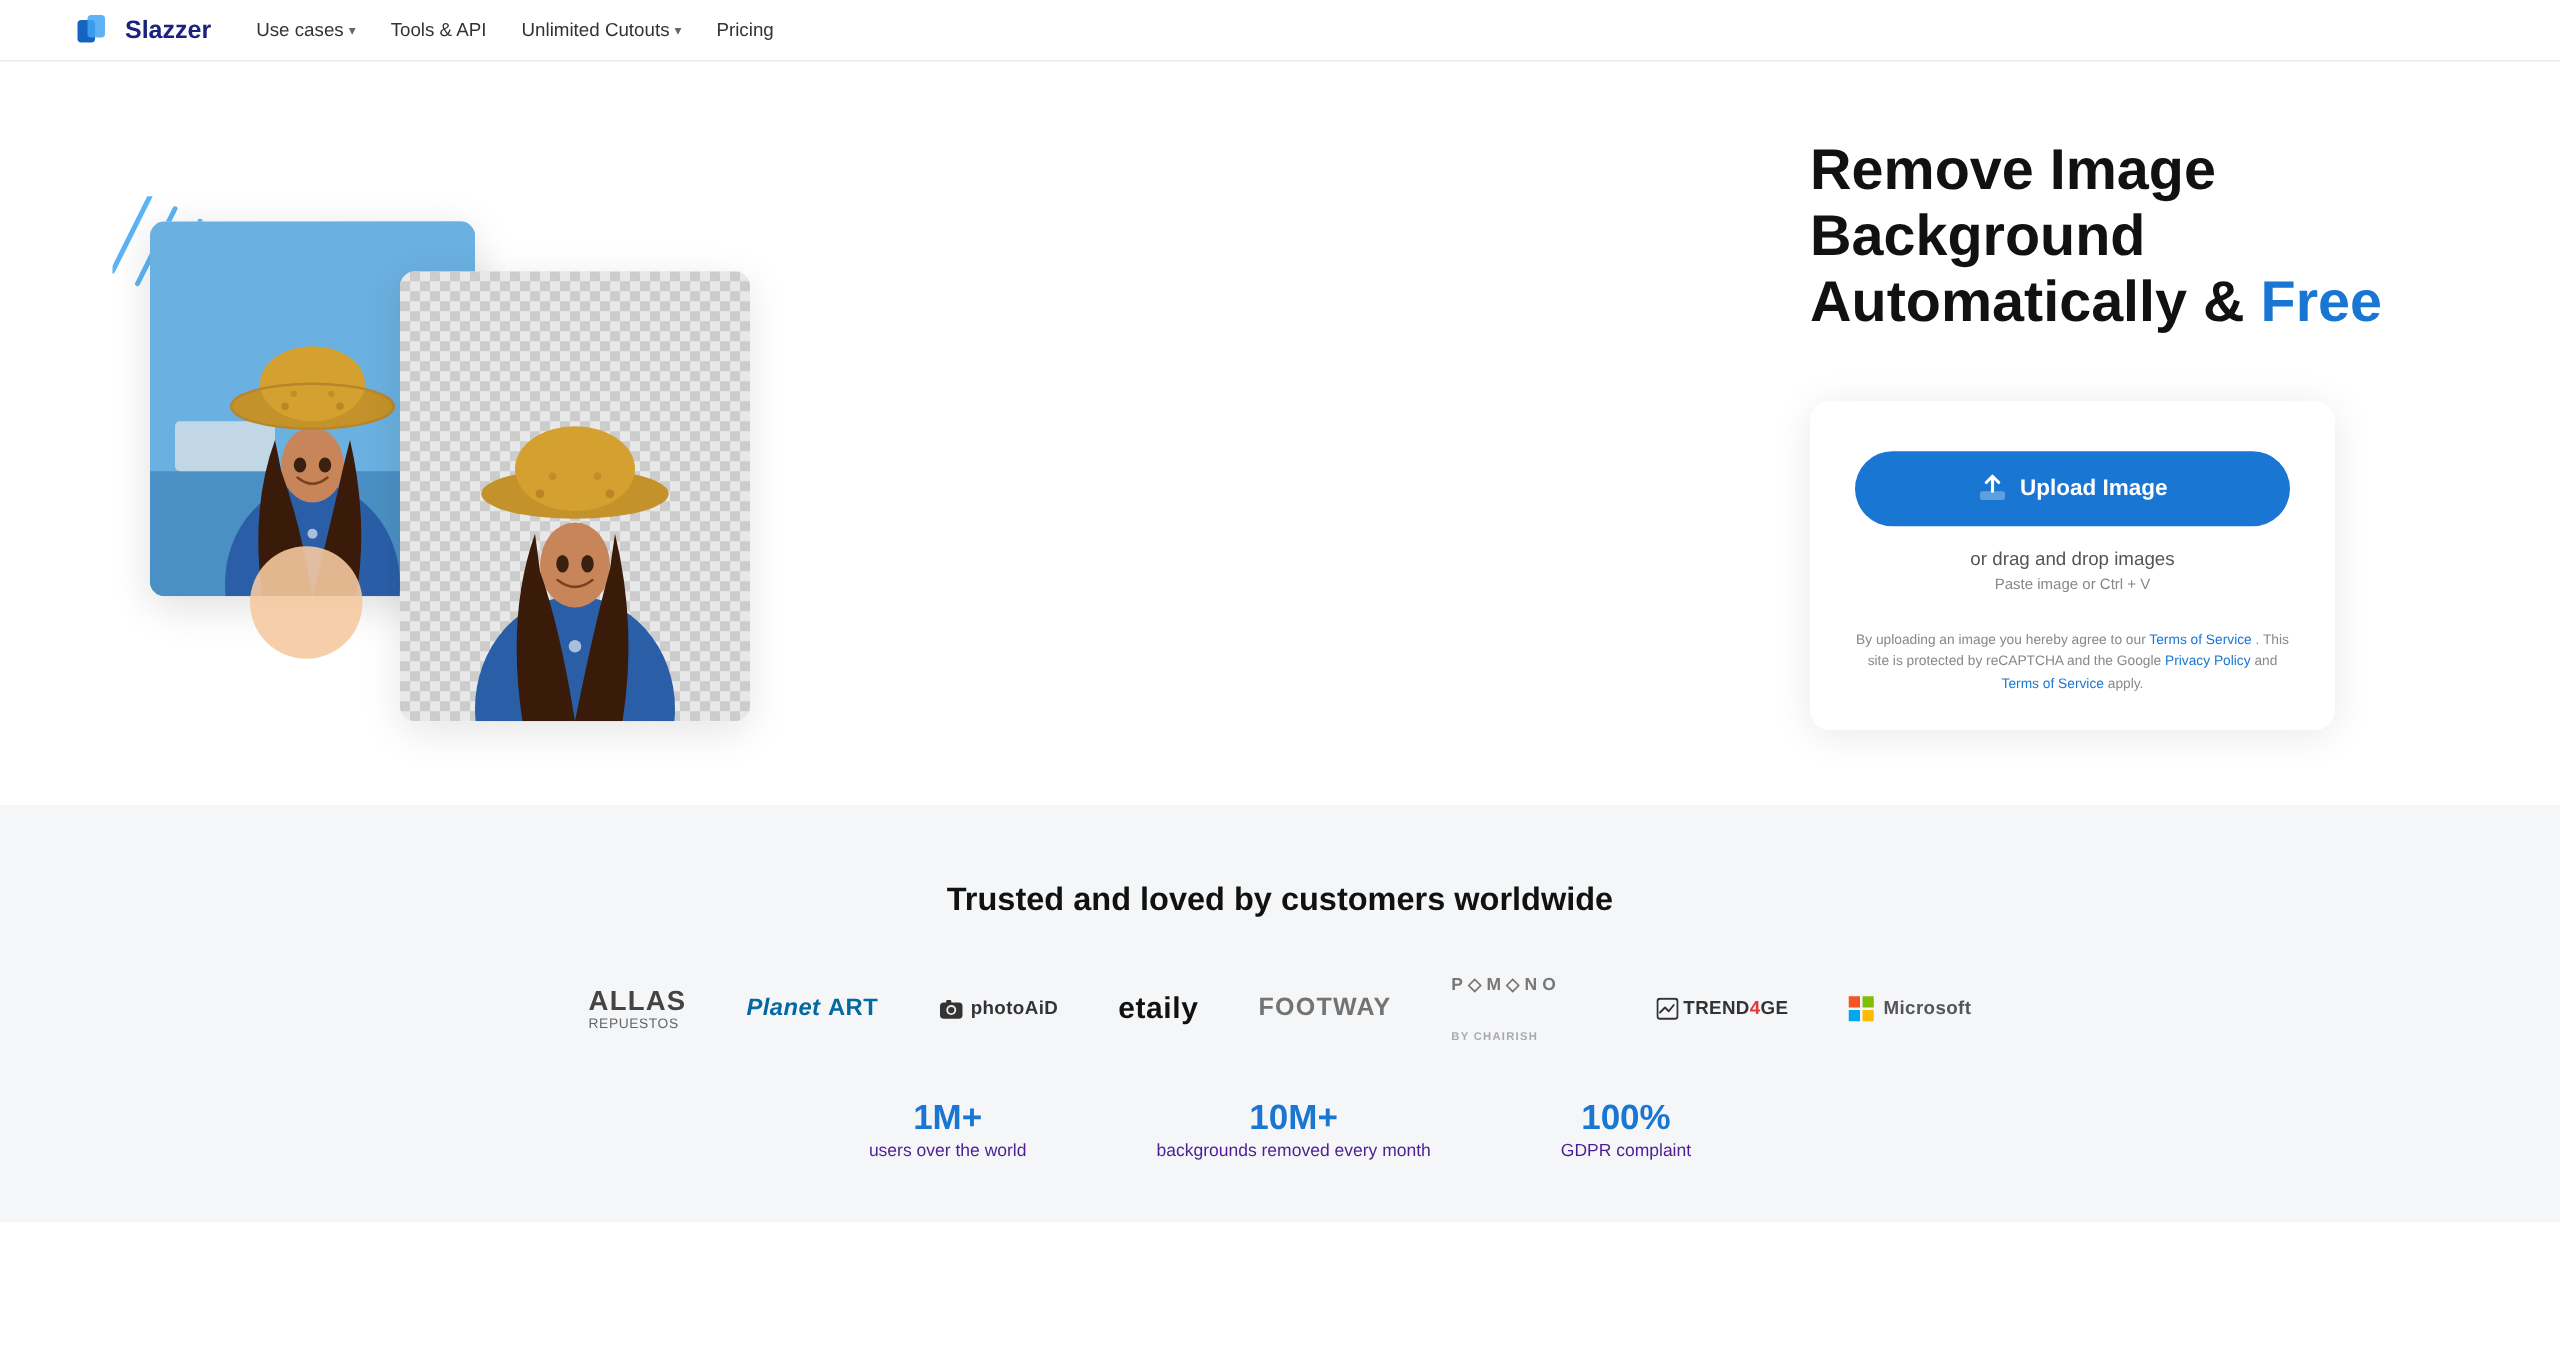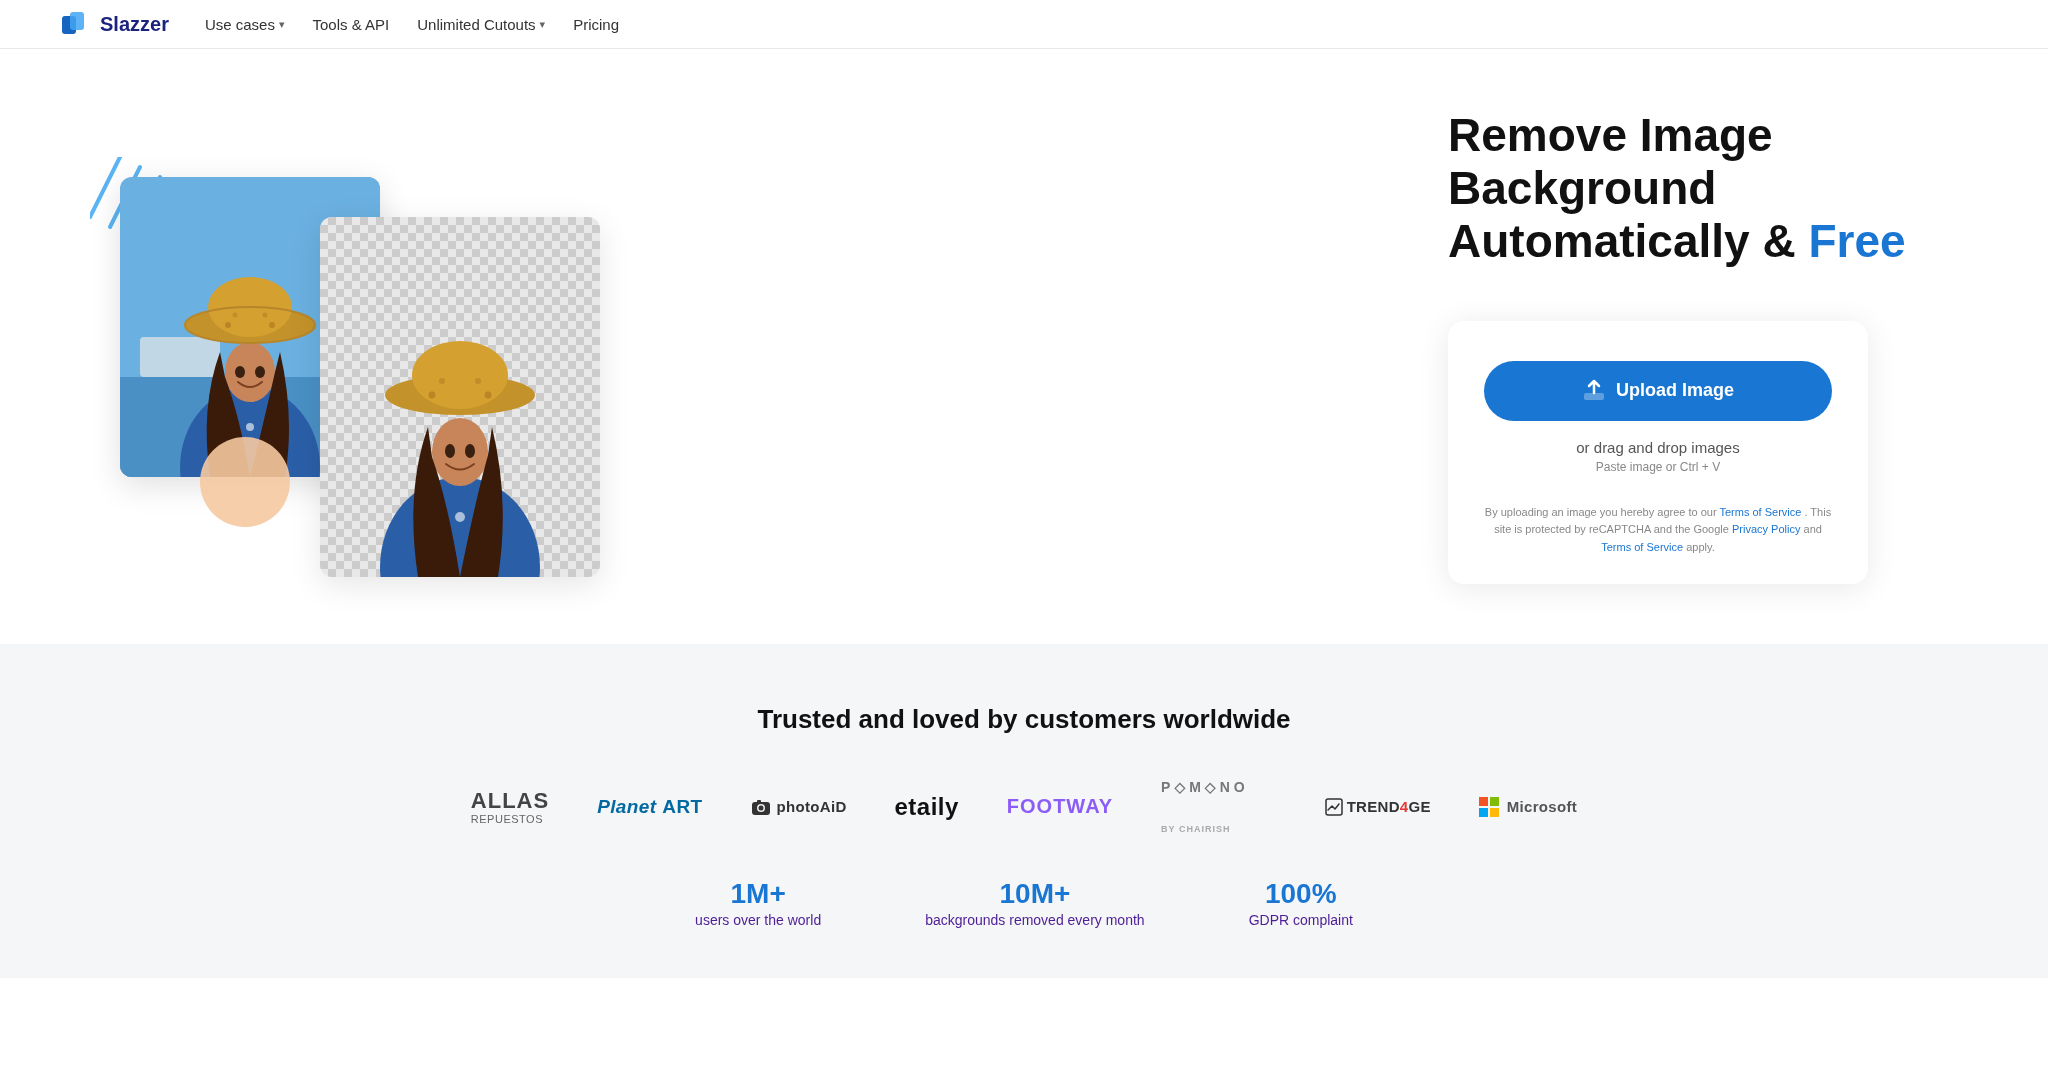--- a/index.html
+++ b/index.html
@@ -95,21 +95,21 @@
     .trusted-title { text-align: center; font-size: 26px; font-weight: 700; color: #111; margin-bottom: 44px; }
     .logos-row {
       display: flex; align-items: center; justify-content: center;
       gap: 48px; flex-wrap: wrap; margin-bottom: 44px;
     }
     .logo-item { font-size: 16px; font-weight: 700; color: #555; letter-spacing: 0.02em; display: flex; align-items: flex-start; gap: 6px; }
     .logo-allas { font-size: 20px; font-weight: 900; color: #444; line-height: 1.1; }
     .logo-planetart { font-size: 18px; color: #0369a1; }
     .logo-photoaid { font-size: 16px; color: #333; display: flex; align-items: center; gap: 6px; }
     .logo-etaily { font-size: 24px; font-weight: 800; color: #111; }
-    .logo-footway { font-size: 20px; font-weight: 900; color: #8b5cf6; letter-spacing: 1px; }
+    .logo-footway { font-size: 20px; font-weight: 900; color: #737373; letter-spacing: 1px; }
     .logo-pamono { font-size: 15px; letter-spacing: 3px; color: #888; flex-direction: column; }
     .logo-trendage { font-size: 15px; font-weight: 700; color: #333; display: flex; align-items: center; gap: 4px; margin-left: 28px; }
     .logo-microsoft { font-size: 16px; color: #555; display: flex; align-items: center; gap: 8px; }
 
     
     .stats-row { display: flex; justify-content: center; gap: 104px; }
     .stat-item { text-align: center; }
     .stat-number { font-size: 28px; font-weight: 900; color: #1976d2; }
     .stat-label { font-size: 14px; color: #4c1d95; margin-top: 2px; }
 

